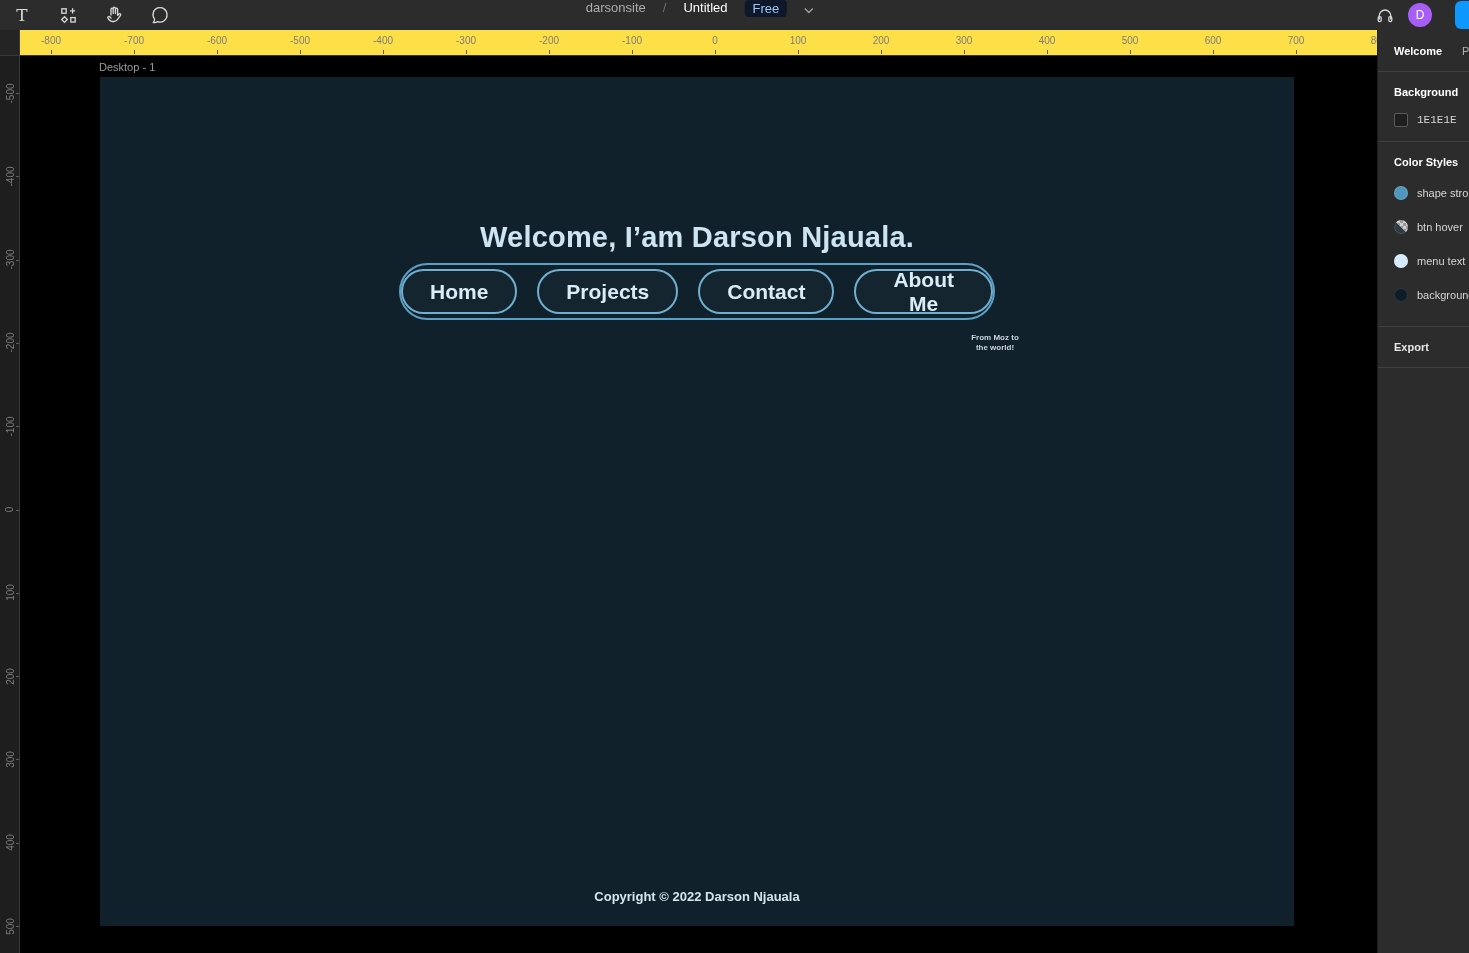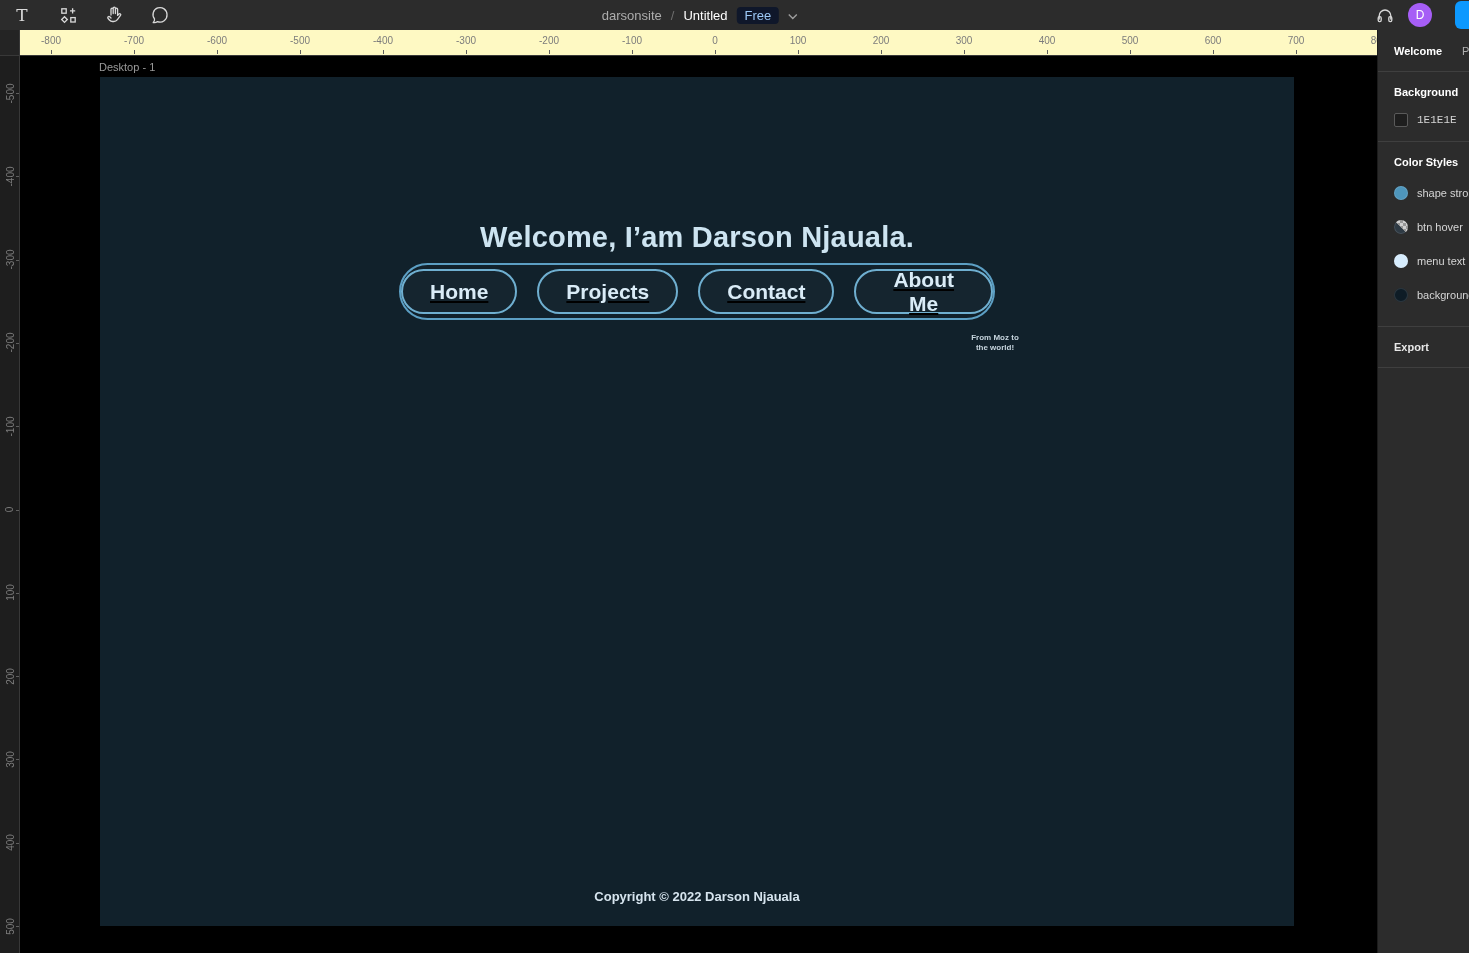--- a/index.html
+++ b/index.html
@@ -11,39 +11,39 @@
   .toolbar { position:absolute; left:0; top:0; width:1469px; height:30px;
     background:#2C2C2C; z-index:30; }
   .tb-left { position:absolute; left:10px; top:0; height:30px; display:flex;
     align-items:center; gap:22px; }
   .tb-btn { width:24px; height:24px; display:flex; align-items:center; justify-content:center;
     background:none; border:none; cursor:pointer; color:#D9D9D9; }
   .tb-btn svg { stroke:#D9D9D9; fill:none; stroke-width:1.3; }
   .text-tool-glyph { font-family:"DejaVu Serif","Liberation Serif",serif; font-size:17px;
     color:#D9D9D9; line-height:1; }
   .tb-center { position:absolute; left:700px; top:0; height:30px; transform:translateX(-50%);
-    display:flex; align-items:center; gap:9px; white-space:nowrap; }
+    display:flex; align-items:flex-start; gap:17px; white-space:nowrap; }
   .proj { color:#ADADAD; font-size:13px; cursor:pointer; }
   .sep { color:#6E6E6E; font-size:13px; }
   .file { color:#FFFFFF; font-size:13px; cursor:pointer; }
   .badge { background:#0f172a; color:#9CC8F5; font-size:13px; padding:2px 8px;
     border-radius:4px; line-height:13px; }
   .chev svg { stroke:#9E9E9E; fill:none; stroke-width:1.4; }
   .tb-right { position:absolute; left:1373px; top:0; height:30px; display:flex;
     align-items:center; gap:11px; }
   .avatar { width:24px; height:24px; border-radius:50%; background:#A65EF6; color:#fff;
     font-size:12px; display:flex; align-items:center; justify-content:center; cursor:pointer; }
   .share-btn { margin-left:12px; background:#0D99FF; color:#fff; border:none; font-size:12px;
     padding:7px 16px; border-radius:6px; cursor:pointer; font-family:inherit; }
 
   
   .ruler-corner { position:absolute; left:0; top:30px; width:20px; height:26px;
     background:#242424; border-right:1px solid #383838; border-bottom:1px solid #383838; z-index:21; }
   .h-ruler { position:absolute; left:20px; top:30px; width:1357px; height:26px;
-    background:#fef9c3; border-bottom:1px solid #383838; overflow:hidden; z-index:20; }
+    background:#fde047; border-bottom:1px solid #383838; overflow:hidden; z-index:20; }
   .h-label { position:absolute; top:0; bottom:0; width:44px; transform:translateX(-50%);
     text-align:center; }
   .h-label .txt { display:block; line-height:22px; font-size:10px; color:#7C7C7C; }
   .h-label .tick { position:absolute; bottom:1px; left:50%; width:1px; height:4px; background:#5E5E5E; }
   .v-ruler { position:absolute; left:0; top:56px; width:20px; height:897px;
     background:#1E1E1E; border-right:1px solid #383838; overflow:hidden; z-index:20; }
   .v-label { position:absolute; left:0; width:20px; height:44px; transform:translateY(-50%);
     display:flex; align-items:center; justify-content:center; }
   .v-label .txt { transform:rotate(-90deg); font-size:10px; color:#7C7C7C; white-space:nowrap; }
   .v-label .tick { position:absolute; right:0; top:50%; width:4px; height:1px; background:#5E5E5E; }
@@ -51,21 +51,21 @@
   
   .canvas { position:absolute; left:20px; top:56px; width:1357px; height:897px;
     background:#000000; overflow:hidden; }
   .frame-label { position:absolute; left:79px; top:5px; font-size:11px; color:#9A9A9A; cursor:default; }
   .design-frame { position:absolute; left:80px; top:21px; width:1194px; height:849px;
     background:#11212B; }
   .hero-heading { position:absolute; left:0; top:144px; width:100%; text-align:center;
     font-size:29px; font-weight:bold; color:#CDE4F1; letter-spacing:.2px; }
   .nav-bar { position:absolute; left:50%; top:186px; transform:translateX(-50%);
     width:596px; height:57px; border:2px solid #5C9FC4; border-radius:30px;
-    display:flex; align-items:center; justify-content:center; gap:20px;text-decoration:underline; }
+    display:flex; align-items:center; justify-content:center; gap:20px; }
   .nav-pill { height:45px; padding:0 27px; border:2px solid #6FAFD0; border-radius:23px;
     background:rgba(255,255,255,0.02); color:#DAECF7; font-size:21px; font-weight:bold;
     font-family:inherit; display:flex; align-items:center; cursor:pointer; }
   .tagline { position:absolute; left:895px; top:256px; width:200px; margin-left:-100px;
     text-align:center; font-size:8px; font-weight:bold; color:#C6D4DD; line-height:10px; }
   .frame-footer { position:absolute; left:0; top:812px; width:100%; text-align:center;
     font-size:13px; font-weight:bold; color:#D6E4EE; }
 
   
   .panel { position:absolute; left:1377px; top:30px; width:240px; height:923px;

